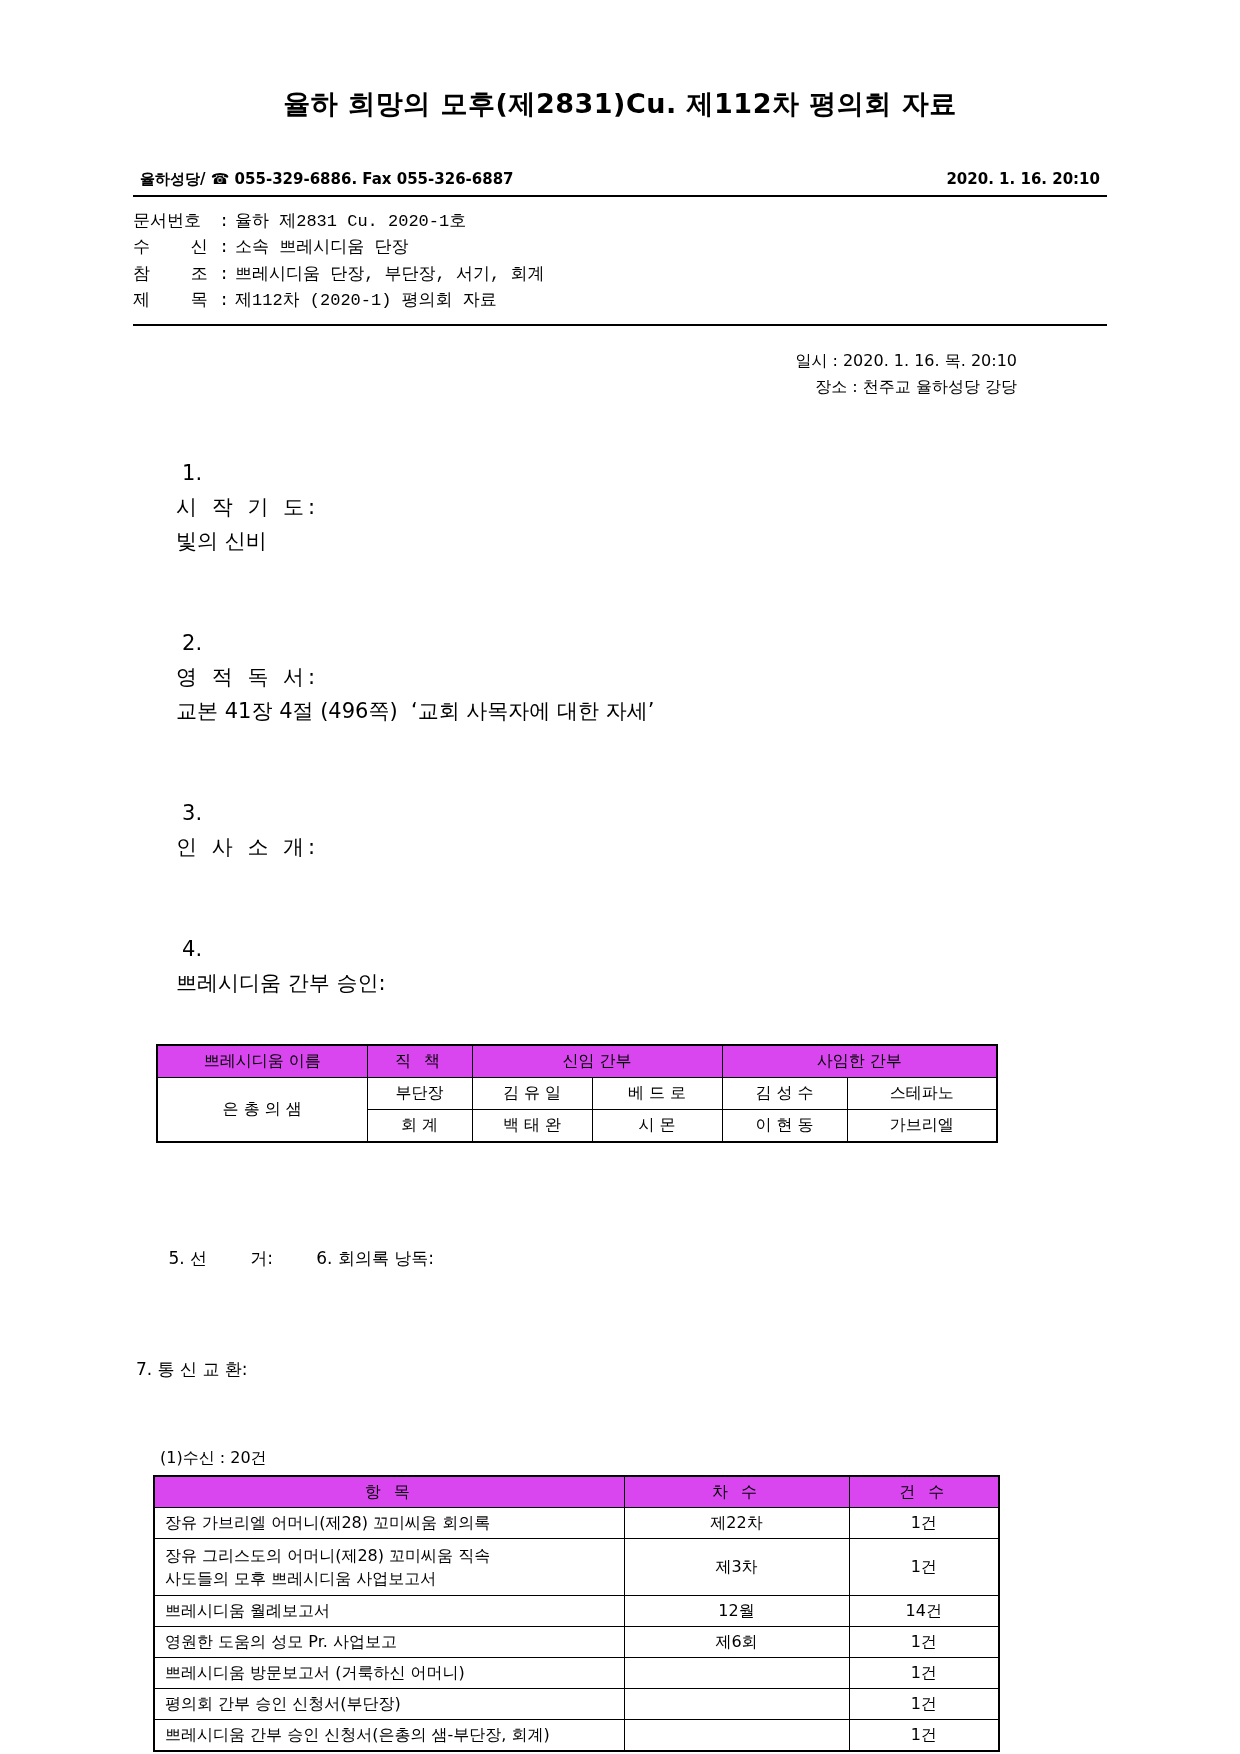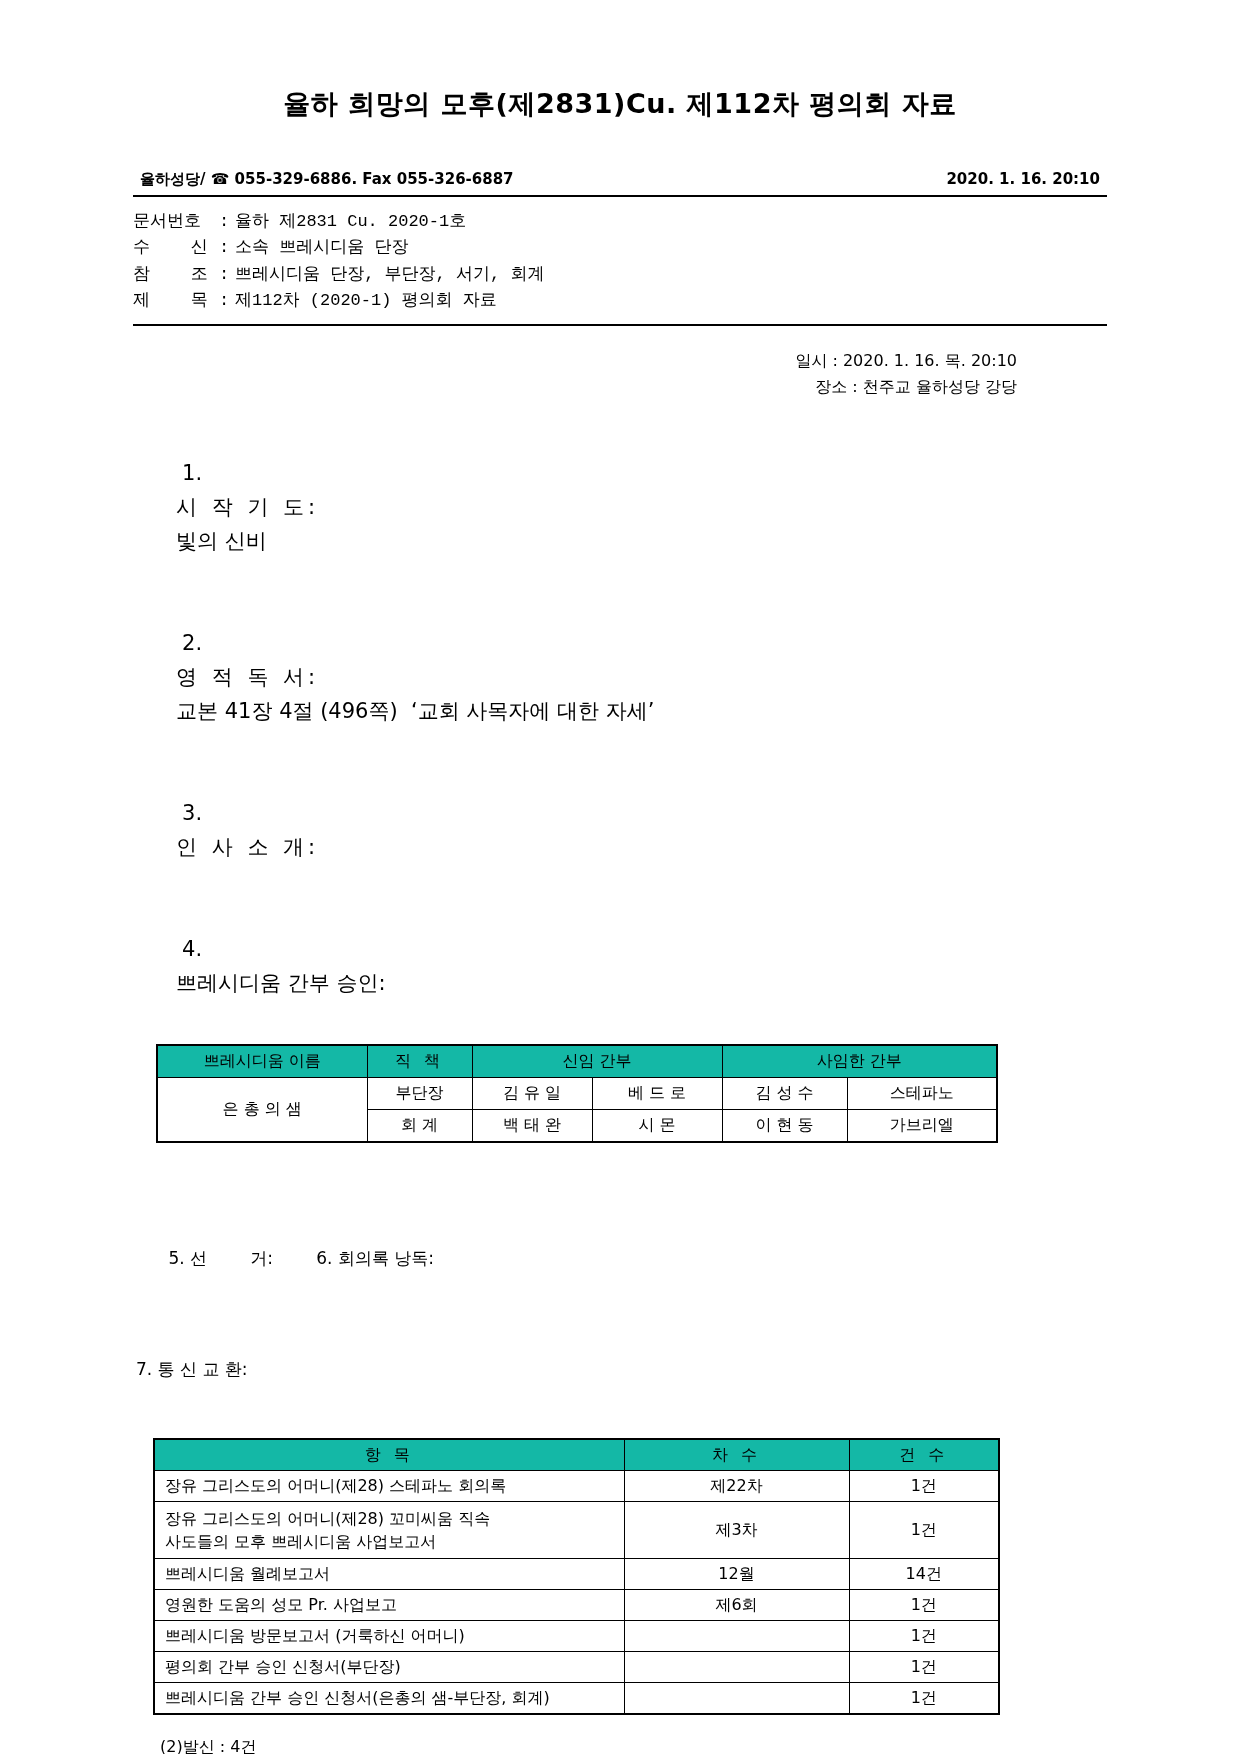--- a/index.html
+++ b/index.html
@@ -88,21 +88,21 @@
   }
   table.doc td, table.doc th {
     border: 1px solid #000;
     padding: 2px 6px;
     text-align: center;
     vertical-align: middle;
     font-weight: normal;
     background: #ffffff;
   }
   table.doc thead td, table.doc thead th {
-    background: #14b8a6;
+    background: #d946ef;
   }
   table.doc.outer {
     border: 2px solid #000;
   }
   .tleft { text-align: left !important; padding-left: 10px !important; }
   .spaced-mid { letter-spacing: 7px; }
   .spaced-sm { letter-spacing: 4px; margin-top: 24px; }
 
   
   .officers-wrap { margin: 10px 0 0 148px; }
@@ -238,37 +238,38 @@
     </table>
   </div>
 
   <div class="sect-567">
     <div>
       <span>5. 선        거:</span><span>        </span><span>6. 회의록 낭독:</span>
     </div>
     <div>7. 통 신 교 환:</div>
   </div>
 
+  <div class="sub-label">(1)수신 : 20건</div>
   <div class="corr-wrap">
     <table class="doc outer corr">
       <colgroup>
           <col class="c-item">
           <col class="c-cha">
           <col class="c-cnt">
         </colgroup>
       <thead>
         <tr>
           <td class="spaced-sm">항        목</td>
           <td class="spaced-sm">차      수</td>
           <td class="spaced-sm">건      수</td>
         </tr>
       </thead>
       <tbody>
         <tr>
-          <td class="tleft">장유 그리스도의 어머니(제28) 스테파노 회의록</td>
+          <td class="tleft">장유 가브리엘 어머니(제28) 꼬미씨움 회의록</td>
           <td>제22차</td>
           <td>1건</td>
         </tr>
         <tr>
           <td class="tleft two-line" style="white-space:pre-line;">장유 그리스도의 어머니(제28) 꼬미씨움 직속
 사도들의 모후 쁘레시디움 사업보고서</td>
           <td>제3차</td>
           <td>1건</td>
         </tr>
         <tr>

